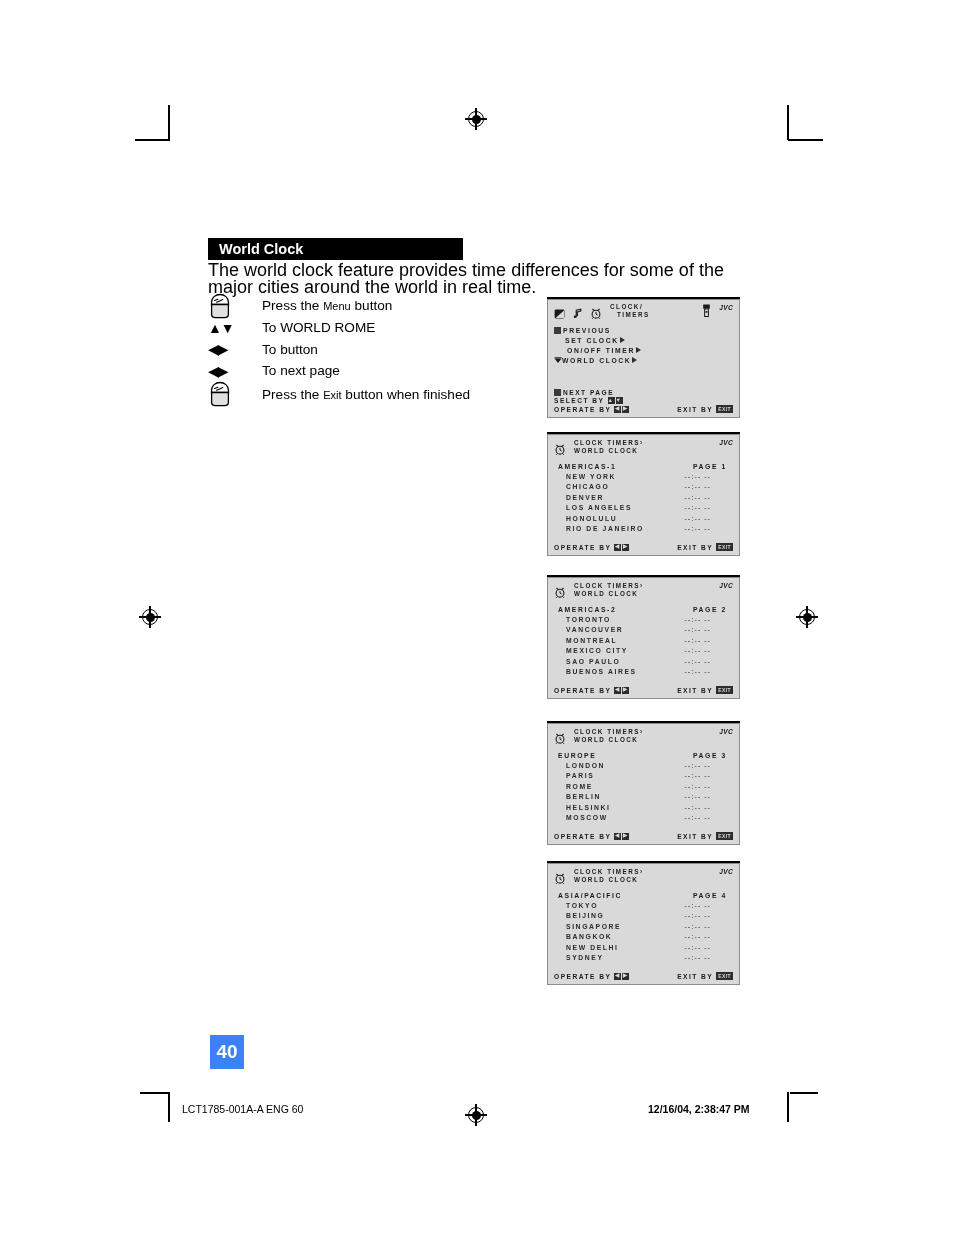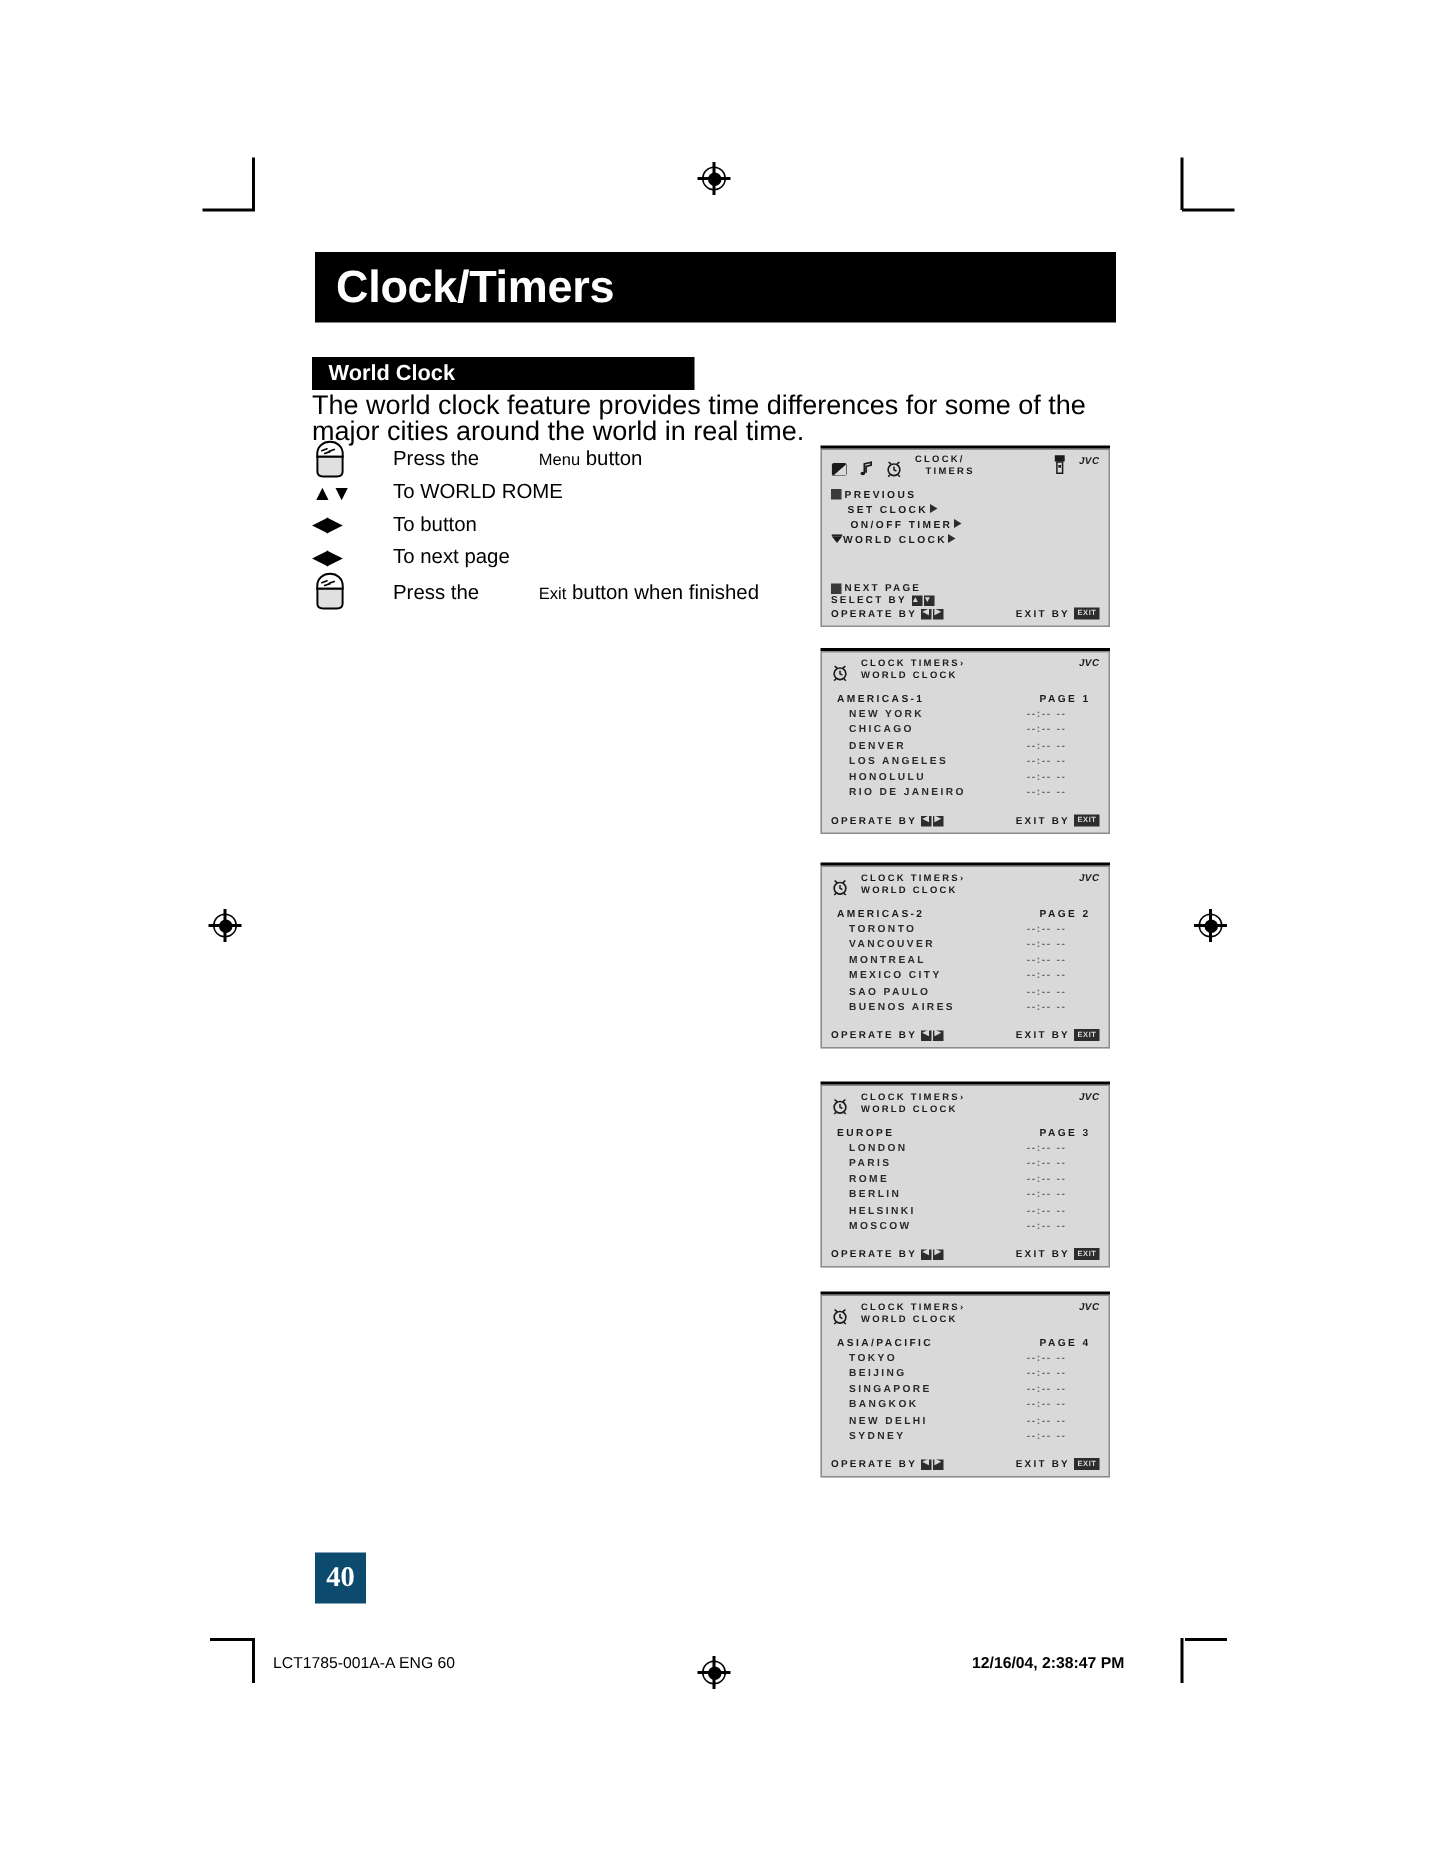--- a/index.html
+++ b/index.html
@@ -40,21 +40,21 @@
   .intro{
     position:absolute;left:208px;top:262px;width:536px;
     font-size:18px;line-height:16.5px;
   }
 
   
   .steps{position:absolute;left:208px;top:294px;width:330px;}
   .step{display:flex;align-items:center;height:21.5px;margin-bottom:0px;}
   .step .ic{width:54px;flex:0 0 54px;display:flex;align-items:center;}
   .step .lbl{font-size:13.6px;}
-  .small-caps{font-size:11px;margin-left:36px;}
+  .small-caps{font-size:11px;}
 
   
   .hand{position:relative;width:24px;height:26px;display:block;}
   .hand svg{display:block;}
 
   
   .arrows{font-size:14px;letter-spacing:-1px;line-height:1;}
 
   
   .note{position:absolute;left:208px;top:420px;width:330px;}
@@ -115,22 +115,22 @@
   .kexit{
     background:#2d2d2d;color:#d9d9d9;font-size:5px;font-weight:bold;
     padding:1px 2px;margin-left:3px;letter-spacing:0.4px;
   }
   .cursor-ic{display:inline-block;width:7px;height:7px;background:#3a3a3a;margin-right:2px;vertical-align:-1px;}
   .tri-r{display:inline-block;width:0;height:0;border-left:5px solid #2d2d2d;border-top:3.5px solid transparent;border-bottom:3.5px solid transparent;margin-left:1px;vertical-align:0px;}
 
   
   .pagenum{
     position:absolute;left:210px;top:1035px;width:34px;height:34px;
-    background:#0c4a6e;color:#fff;display:flex;align-items:center;justify-content:center;
-    font-size:19px;font-weight:bold;font-family:Liberation Serif, serif;
+    background:#3b82f6;color:#fff;display:flex;align-items:center;justify-content:center;
+    font-size:19px;font-weight:bold;
   }
 
   
   .foot-rule-l{position:absolute;left:140px;top:1092px;width:28px;height:1.5px;background:#000;}
   .foot-rule-r{position:absolute;left:790px;top:1092px;width:28px;height:1.5px;background:#000;}
   .foot-bar-l{position:absolute;left:168px;top:1092px;width:1.5px;height:30px;background:#000;}
   .foot-bar-r{position:absolute;left:787px;top:1092px;width:1.5px;height:30px;background:#000;}
   .foot-left{position:absolute;left:182px;top:1103px;font-size:10.5px;}
   .foot-right{position:absolute;left:648px;top:1103px;font-size:10.5px;font-weight:bold;}
 </style>
@@ -154,23 +154,20 @@
   </div>
   <div class="reg" style="left:796px;top:606px;">
     <span class="ring"></span>
       <span class="dot"></span>
   </div>
   <div class="reg" style="left:465px;top:1104px;">
     <span class="ring"></span>
       <span class="dot"></span>
   </div>
 
-  <div class="title-bar">
-    <span class="t">Clock/Timers</span>
-  </div>
 
   <div class="section-bar">
     <span class="t">World Clock</span>
   </div>
   <div class="intro">The world clock feature provides time differences for some of the major cities around the world in real time.</div>
 
   <div class="steps">
 
     <div class="step" style="height:23px;">
       <span class="ic">

